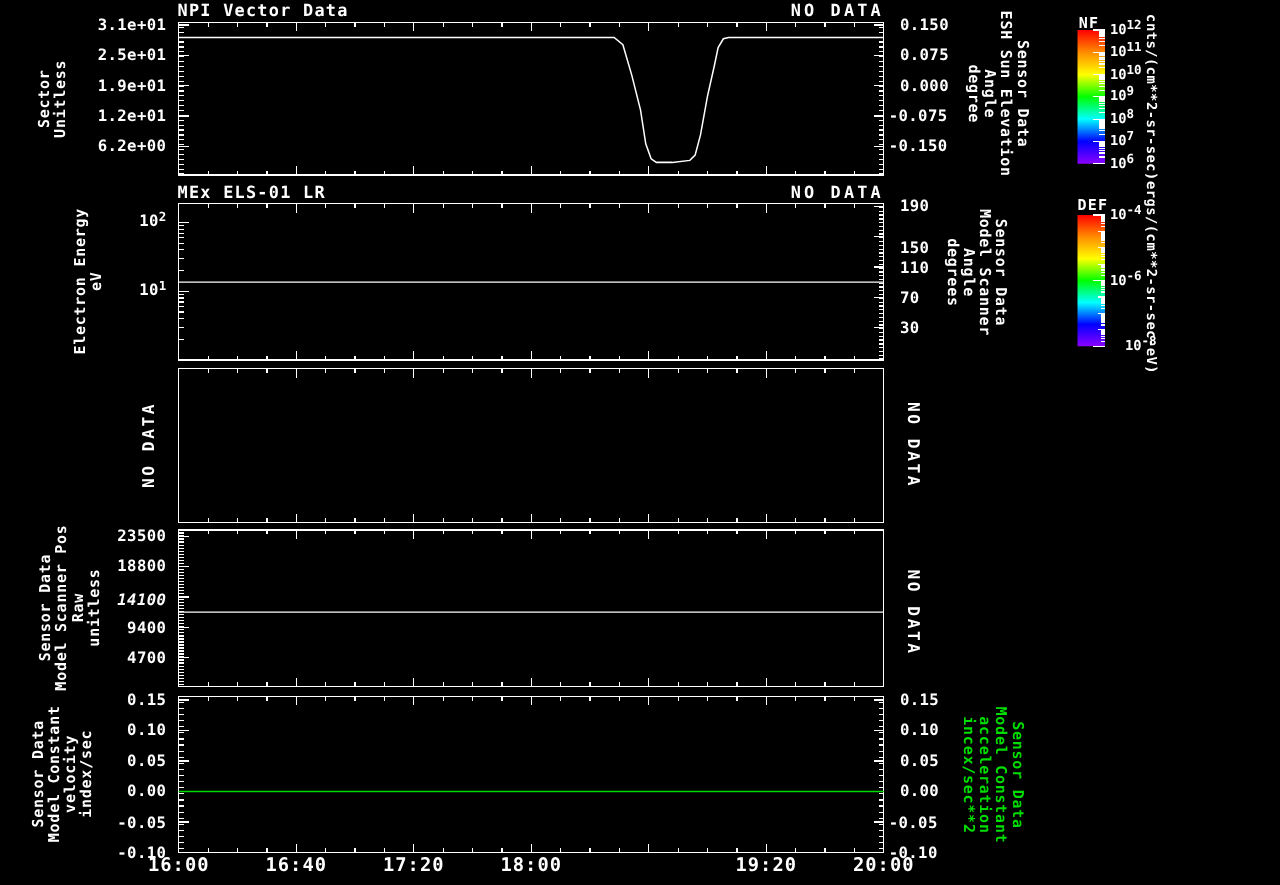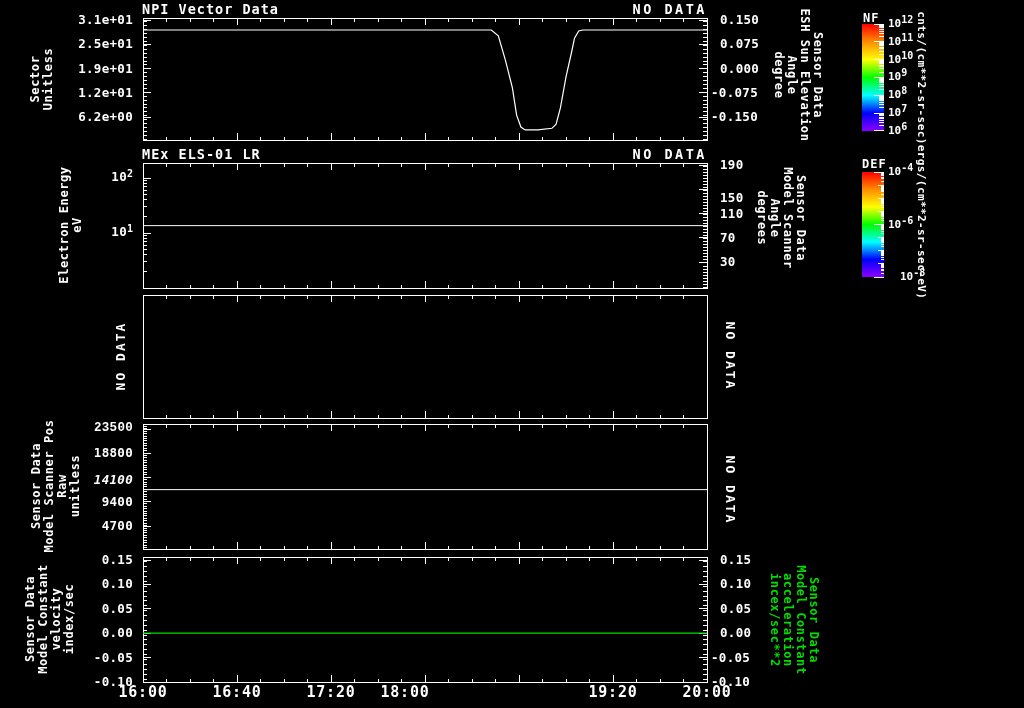--- a/index.html
+++ b/index.html
@@ -56,30 +56,30 @@
   <div class="abs cbtitle" style="left:863px;top:11px;">NF</div>
   <div class="abs cbtitle" style="left:862px;top:157px;">DEF</div>
   <div class="abs cbunit rl90" style="left:921px;top:78px;">cnts/(cm**2-sr-sec)</div>
   <div class="abs cbunit rl90" style="left:921px;top:222px;">ergs/(cm**2-sr-sec-eV)</div>
 
   <div class="abs datelab" style="right:886px;top:683px;">2005/119</div>
 
 <div class="abs xt" style="left: 143px; top: 683px;">16:00</div>
     <div class="abs xt" style="left: 237px; top: 683px;">16:40</div>
     <div class="abs xt" style="left: 331px; top: 683px;">17:20</div>
-    <div class="abs xt" style="left: 405px; top: 683px;">18:00</div>
+    <div class="abs xt" style="left: 425px; top: 683px;">18:00</div>
     <div class="abs xt" style="left: 519px; top: 715px;">18:40</div>
     <div class="abs xt" style="left: 613px; top: 683px;">19:20</div>
     <div class="abs xt" style="left: 707px; top: 683px;">20:00</div>
     <div class="abs ylab" style="right: 891px; top: 12px;">3.1e+01</div>
     <div class="abs ylab" style="right: 891px; top: 36.25px;">2.5e+01</div>
     <div class="abs ylab" style="right: 891px; top: 60.5px;">1.9e+01</div>
     <div class="abs ylab" style="right: 891px; top: 84.75px;">1.2e+01</div>
     <div class="abs ylab" style="right: 891px; top: 109px;">6.2e+00</div>
-    <div class="abs ylab" style="right: 891px; top: 421px; font-family: Liberation Mono, monospace;">23500</div>
+    <div class="abs ylab" style="right: 891px; top: 421px;">23500</div>
     <div class="abs ylab" style="right: 891px; top: 445.25px;">18800</div>
     <div class="abs ylab" style="right: 891px; top: 472px; font-style: italic;">14100</div>
     <div class="abs ylab" style="right: 891px; top: 493.75px;">9400</div>
     <div class="abs ylab" style="right: 891px; top: 518px;">4700</div>
     <div class="abs ylab" style="right: 891px; top: 552px;">0.15</div>
     <div class="abs ylab" style="right: 891px; top: 576.4px;">0.10</div>
     <div class="abs ylab" style="right: 891px; top: 600.8px;">0.05</div>
     <div class="abs ylab" style="right: 891px; top: 625.2px;">0.00</div>
     <div class="abs ylab" style="right: 891px; top: 649.6px;">-0.05</div>
     <div class="abs ylab" style="right: 891px; top: 674px;">-0.10</div>

